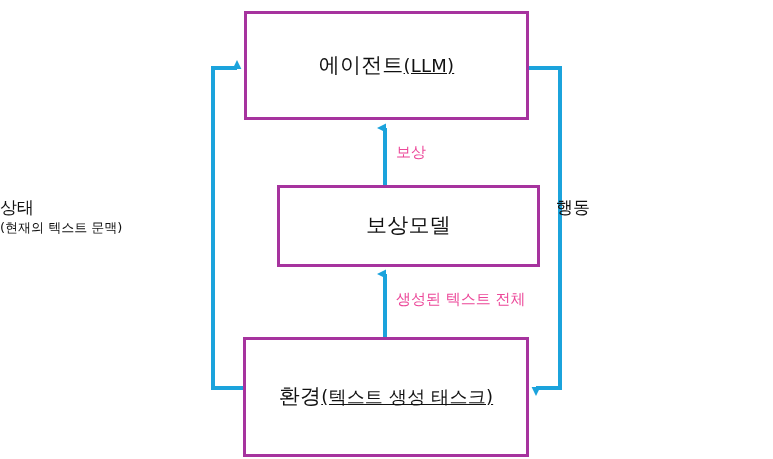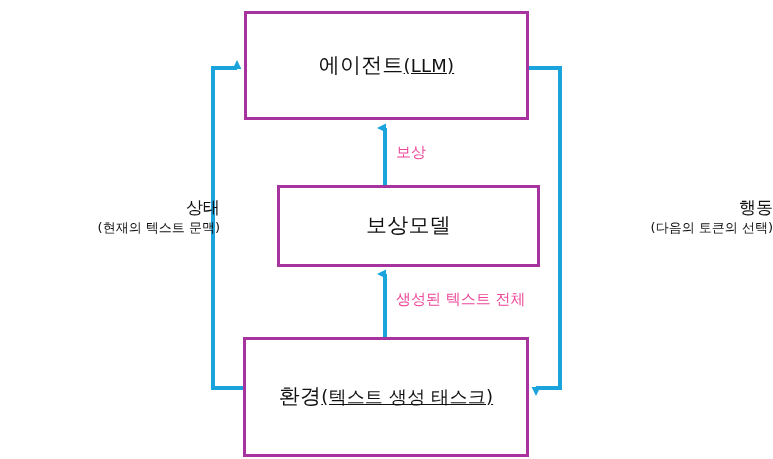--- a/index.html
+++ b/index.html
@@ -38,21 +38,21 @@
     color: #111111;
     z-index: 3;
   }
   .node .line1 { font-size: 21px; letter-spacing: 0.2px; }
   .node .line2 { font-size: 18px; letter-spacing: 0.2px; text-decoration: underline; }
   #node-agent      { left: 244px; top: 11px;  width: 285px; height: 109px; }
   #node-reward     { left: 277px; top: 185px; width: 263px; height: 82px;  }
   #node-environment{ left: 243px; top: 337px; width: 286px; height: 120px; }
   .side-label {
     position: absolute;
-    text-align: right;
+    text-align: left;
     line-height: 1.38;
     color: #111111;
     z-index: 4;
   }
   .side-label .line1 { font-size: 17px; }
   .side-label .line2 { font-size: 13px; }
   #label-state  { left: 0px;   top: 196px; width: 220px; }
   #label-action { left: 556px; top: 196px; width: 217px; }
   .edge-label {
     position: absolute;
@@ -105,20 +105,19 @@
     <div class="line2">(텍스트 생성 태스크)</div>
   </div>
 
   <div class="side-label" id="label-state">
     <div class="line1">상태</div>
     <div class="line2">(현재의 텍스트 문맥)</div>
   </div>
 
   <div class="side-label" id="label-action">
     <div class="line1">행동</div>
-    <div class="line2">(다음의 토큰의 선택)</div>
   </div>
 
   <div class="edge-label" id="label-reward">보상</div>
 
   <div class="edge-label" id="label-full-text">생성된 텍스트 전체</div>
 
 </div>
 
 </body></html>

